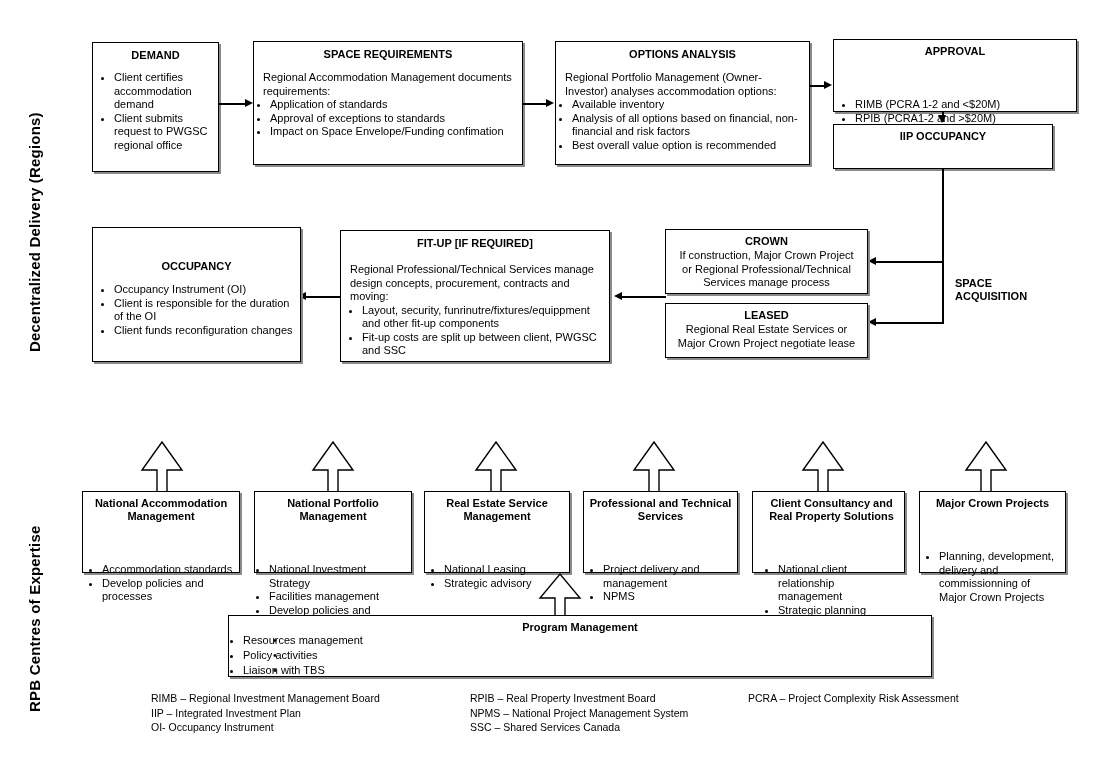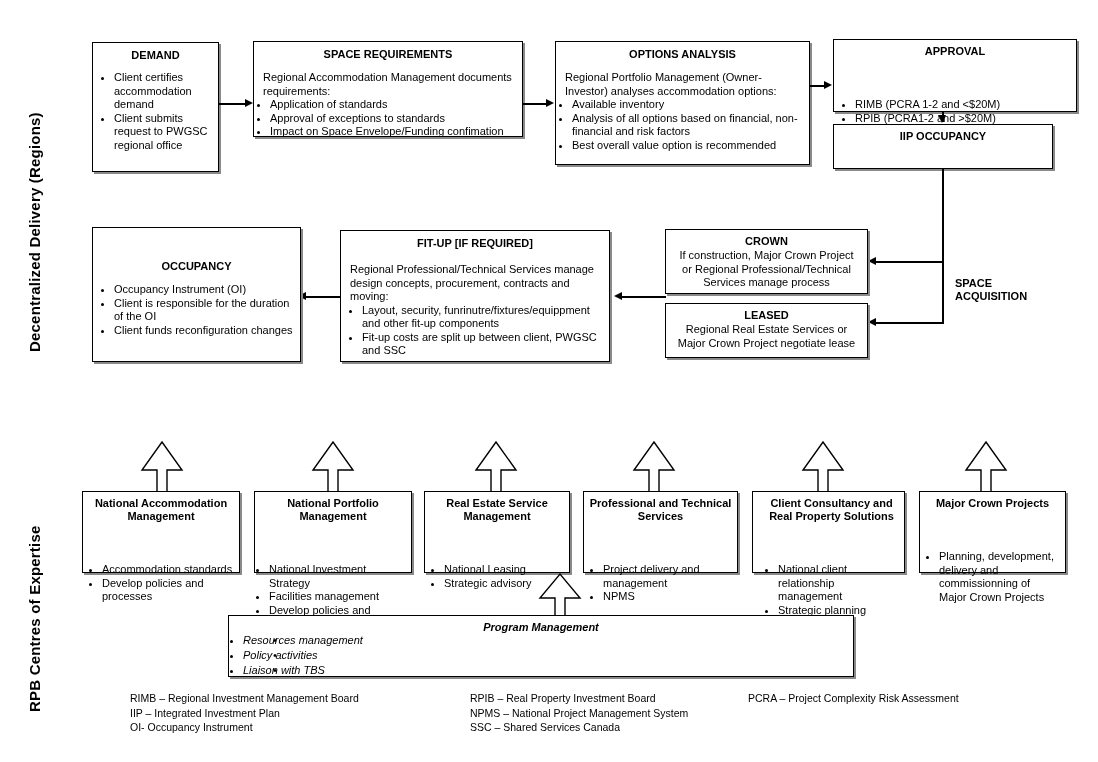--- a/index.html
+++ b/index.html
@@ -144,21 +144,21 @@
           <li>Client certifies accommodation demand</li>
           <li>Client submits request to PWGSC regional office</li>
         </ul>
       </div>
     </div>
   </div>
 
   <div class="hline" style="left:219px; top:103px; width:26px;"></div>
   <div class="arrowR" style="left:245px; top:99px;"></div>
 
-  <div class="box" style="left:253px; top:41px; width:270px; height:96px;">
+  <div class="box" style="left:253px; top:41px; width:270px; height:124px;">
     <div class="pad">
       <div class="title">SPACE REQUIREMENTS</div>
       <div class="body" style="margin-top:10px;">
         <p style="padding-left:2px;">Regional Accommodation Management documents requirements:</p>
         <ul class="tight">
           <li>Application of standards</li>
           <li>Approval of exceptions to standards</li>
           <li>Impact on Space Envelope/Funding confimation</li>
         </ul>
       </div>
@@ -352,32 +352,32 @@
           <li>Planning, development, delivery and commissionning of Major Crown Projects</li>
         </ul>
       </div>
     </div>
   </div>
 
   <svg class="blockarrow" style="left:537px; top:572px;" width="46" height="46" viewBox="0 0 46 46">
     <path d="M18 46 L18 26 L3 26 L23 2 L43 26 L28 26 L28 46" fill="#ffffff" stroke="#000000" stroke-width="1.4"></path>
   </svg>
 
-  <div class="box" style="left:228px; top:615px; width:626px; height:62px;font-style:italic;">
+  <div class="box" style="left:228px; top:615px; width:704px; height:62px;">
     <div style="padding-top:5px;">
       <div class="pm-title">Program Management</div>
       <ul class="pm-list">
         <li>Resources management</li>
         <li>Policy activities</li>
         <li>Liaison with TBS</li>
       </ul>
     </div>
   </div>
 
-  <div class="legend" style="left:130px; top:691px; width:330px;">RIMB – Regional Investment Management Board
+  <div class="legend" style="left:151px; top:691px; width:330px;">RIMB – Regional Investment Management Board
 IIP – Integrated Investment Plan
 OI- Occupancy Instrument</div>
   <div class="legend" style="left:470px; top:691px; width:290px;">RPIB – Real Property Investment Board
 NPMS – National Project Management System
 SSC – Shared Services Canada</div>
   <div class="legend" style="left:748px; top:691px; width:300px;">PCRA – Project Complexity Risk Assessment</div>
 
 </div>
 
 </body></html>

